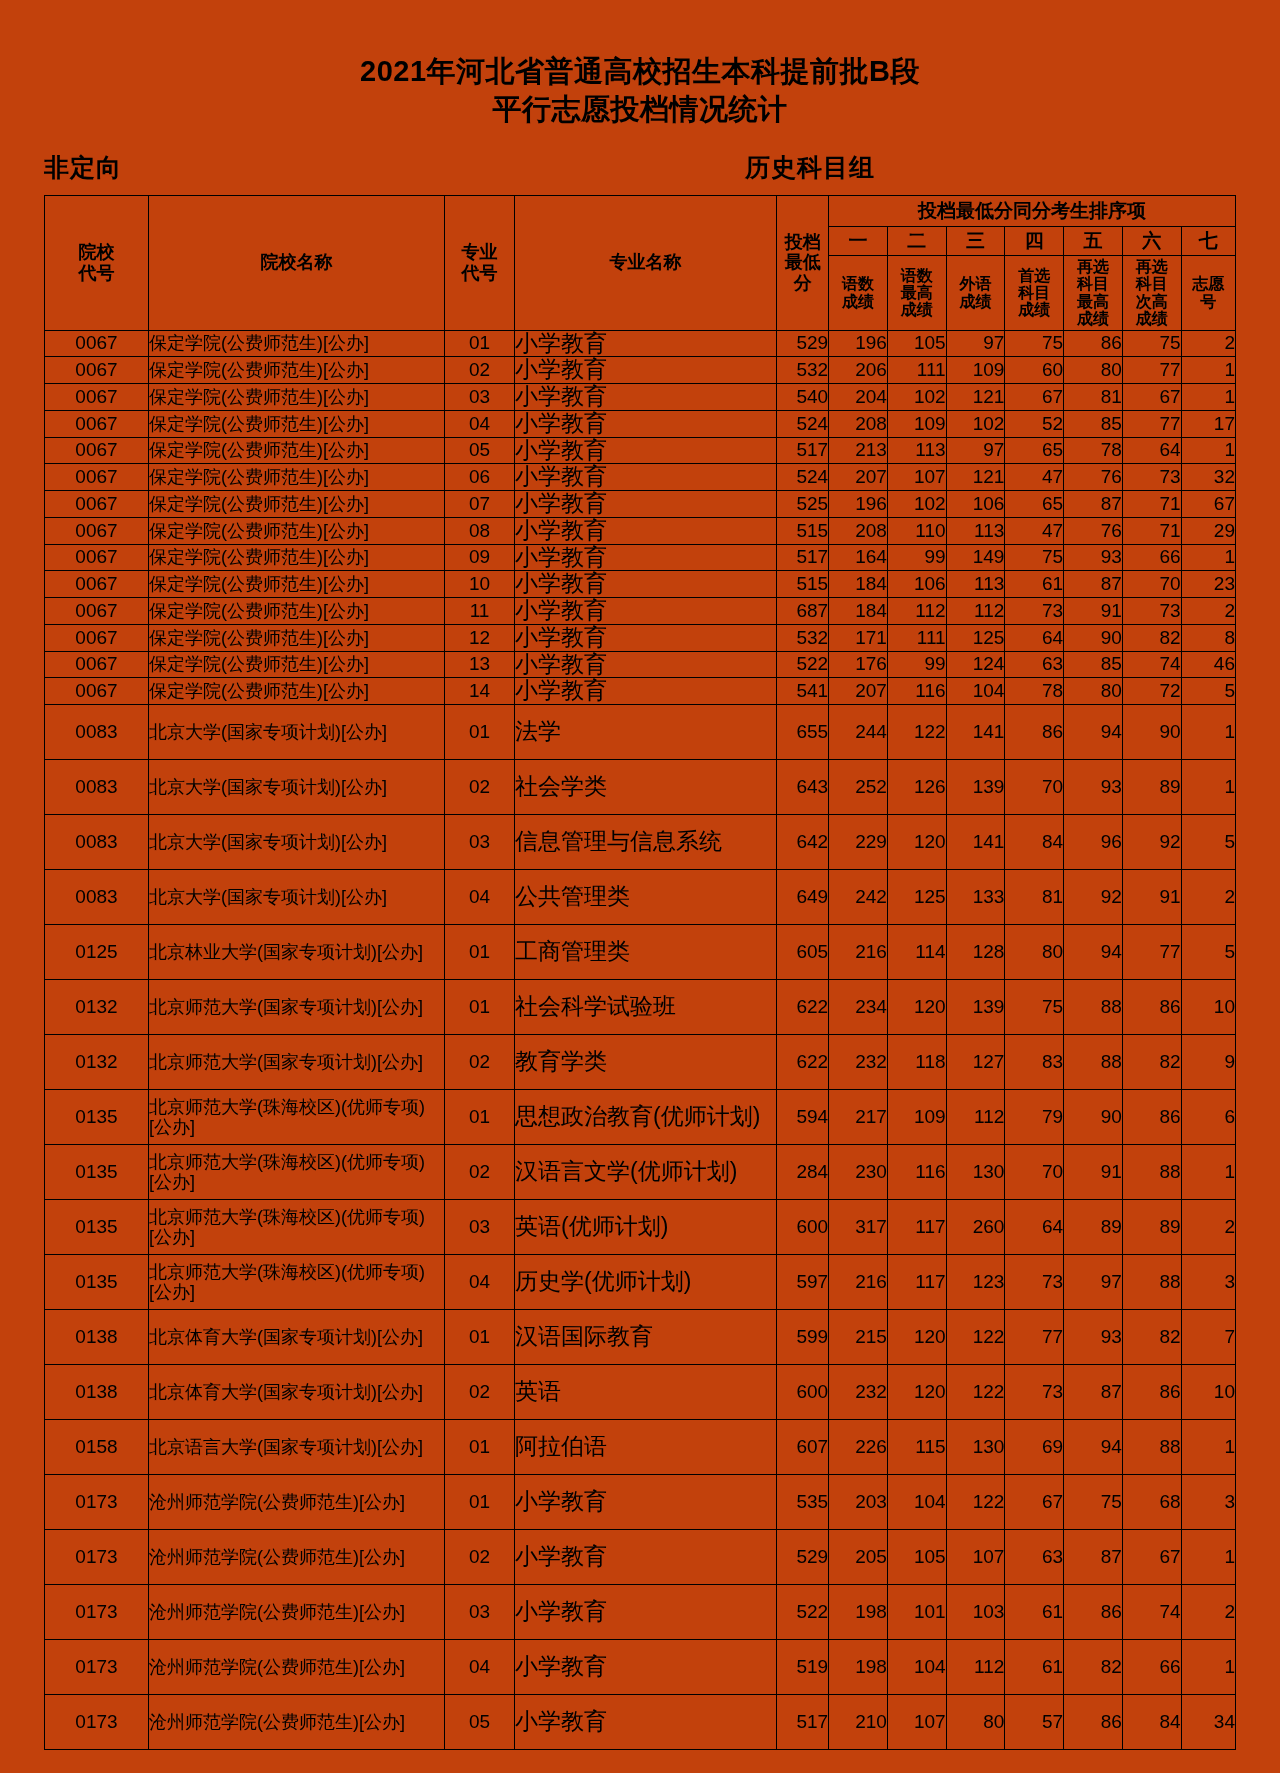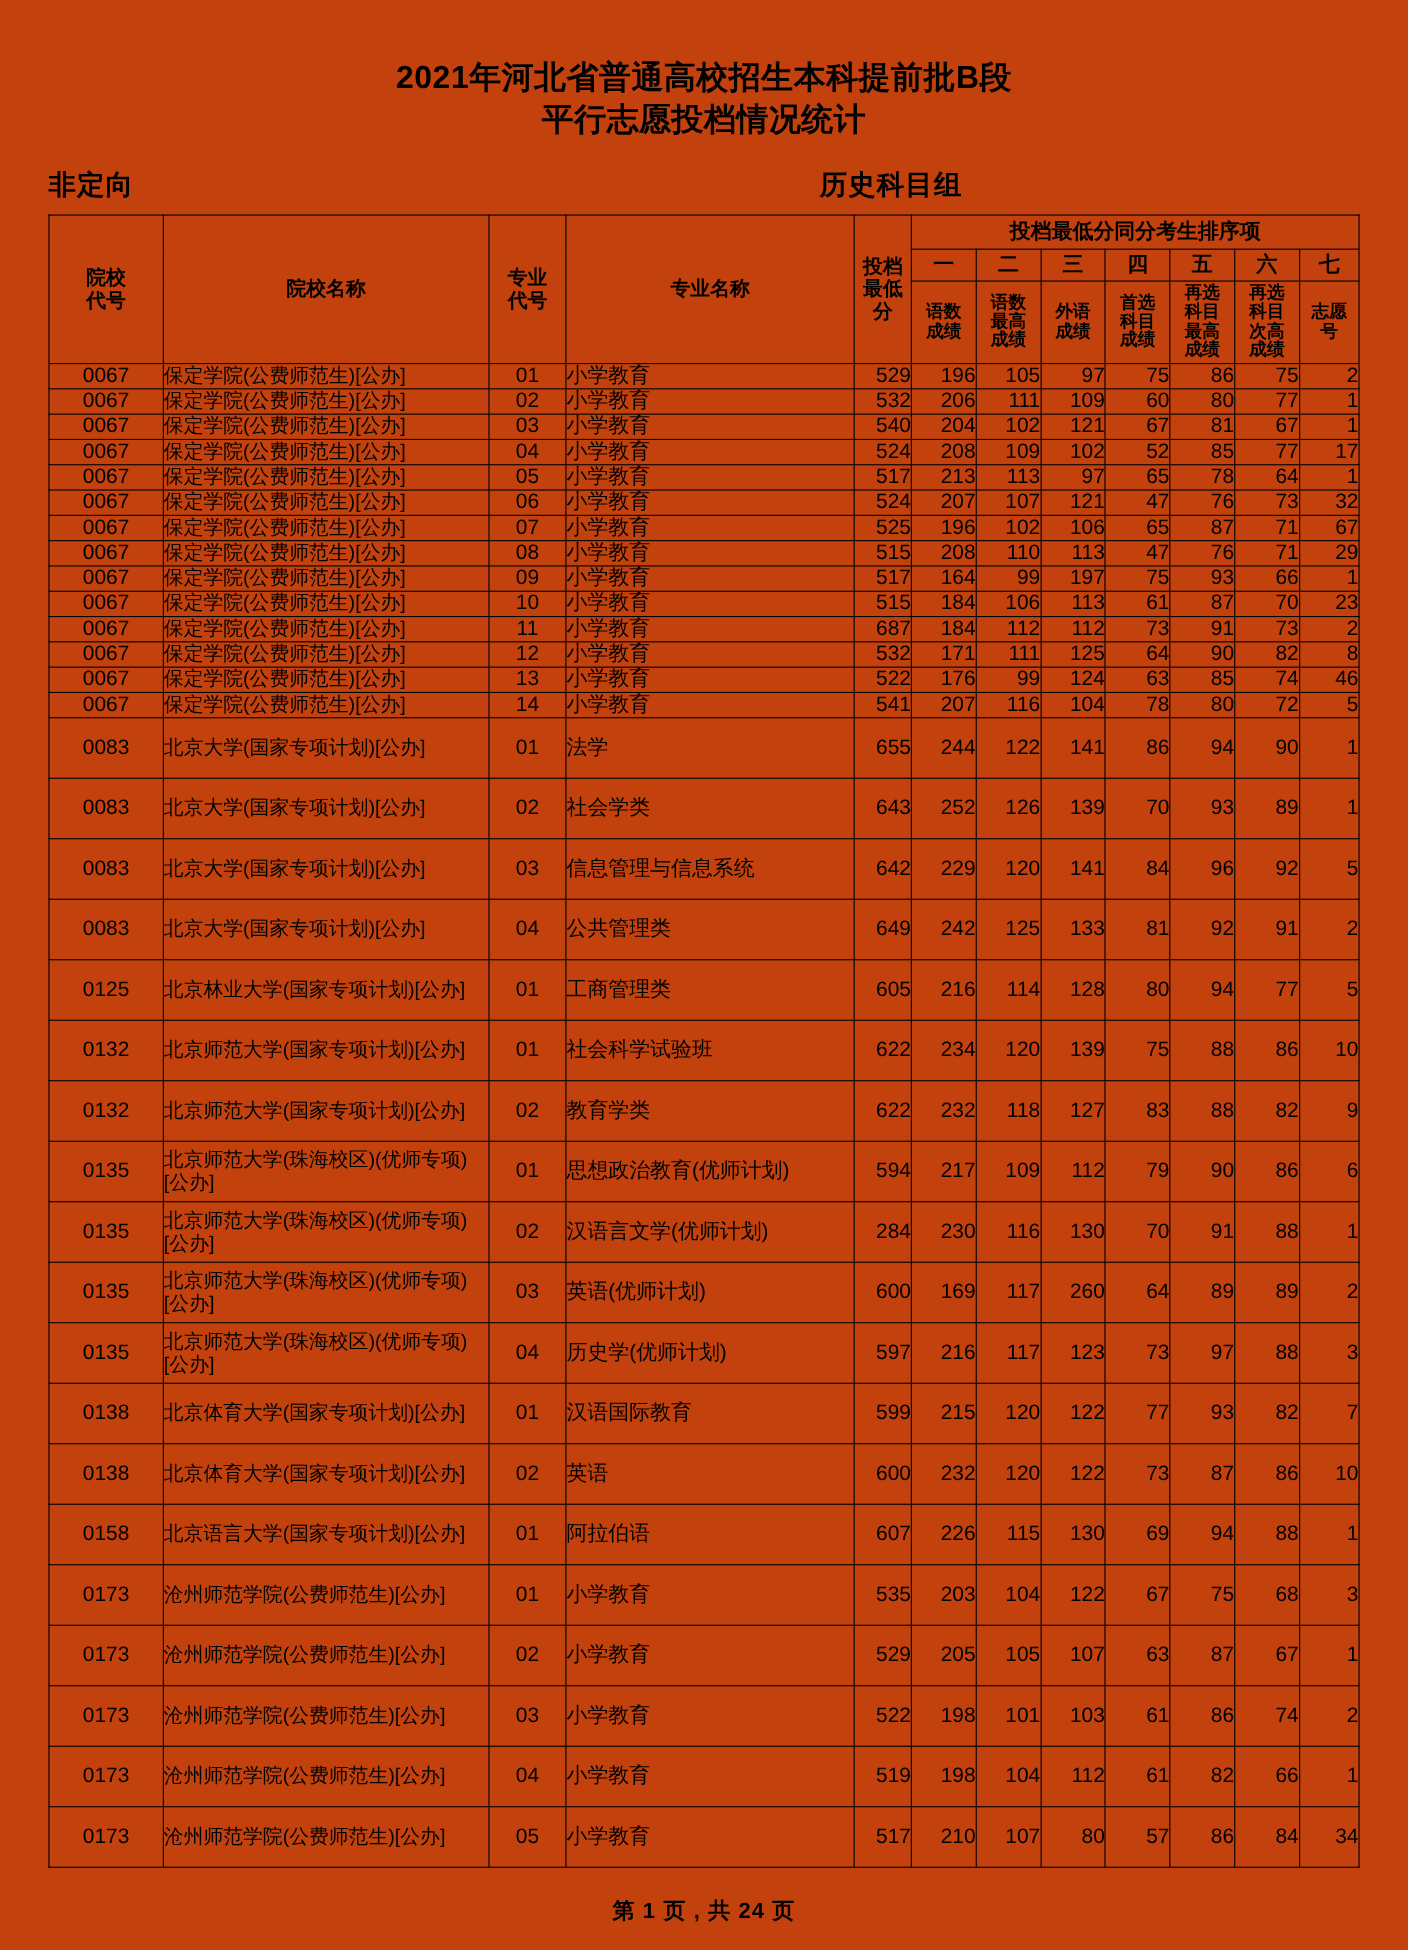--- a/index.html
+++ b/index.html
@@ -106,21 +106,21 @@
   td.school {
     text-align: left;
     font-size: 18px;
     padding: 1px 3px;
     line-height: 1.12;
     word-break: break-all;
     margin-top: 36px;
   }
   td.major {
     text-align: left;
-    font-size: 19px;
+    font-size: 23px;
     padding: 1px 6px;
     line-height: 1.12;
     margin-left: 44px;
   }
   td.num {
     text-align: right;
     font-size: 19px;
     padding: 1px 5px 1px 1px;
   }
   tr.r-tall td { height: 54px; }
@@ -343,21 +343,21 @@
           <td class="num">29</td>
         </tr>
         <tr class="r-short">
           <td class="code">0067</td>
           <td class="school">保定学院(公费师范生)[公办]</td>
           <td class="mcode">09</td>
           <td class="major">小学教育</td>
           <td class="num">517</td>
           <td class="num">164</td>
           <td class="num">99</td>
-          <td class="num">197</td>
+          <td class="num">149</td>
           <td class="num">75</td>
           <td class="num">93</td>
           <td class="num">66</td>
           <td class="num">1</td>
         </tr>
         <tr class="r-short">
           <td class="code">0067</td>
           <td class="school">保定学院(公费师范生)[公办]</td>
           <td class="mcode">10</td>
           <td class="major">小学教育</td>
@@ -551,21 +551,21 @@
           <td class="num">91</td>
           <td class="num">88</td>
           <td class="num">1</td>
         </tr>
         <tr class="r-tall">
           <td class="code">0135</td>
           <td class="school">北京师范大学(珠海校区)(优师专项)[公办]</td>
           <td class="mcode">03</td>
           <td class="major">英语(优师计划)</td>
           <td class="num">600</td>
-          <td class="num">169</td>
+          <td class="num">317</td>
           <td class="num">117</td>
           <td class="num">260</td>
           <td class="num">64</td>
           <td class="num">89</td>
           <td class="num">89</td>
           <td class="num">2</td>
         </tr>
         <tr class="r-tall">
           <td class="code">0135</td>
           <td class="school">北京师范大学(珠海校区)(优师专项)[公办]</td>

